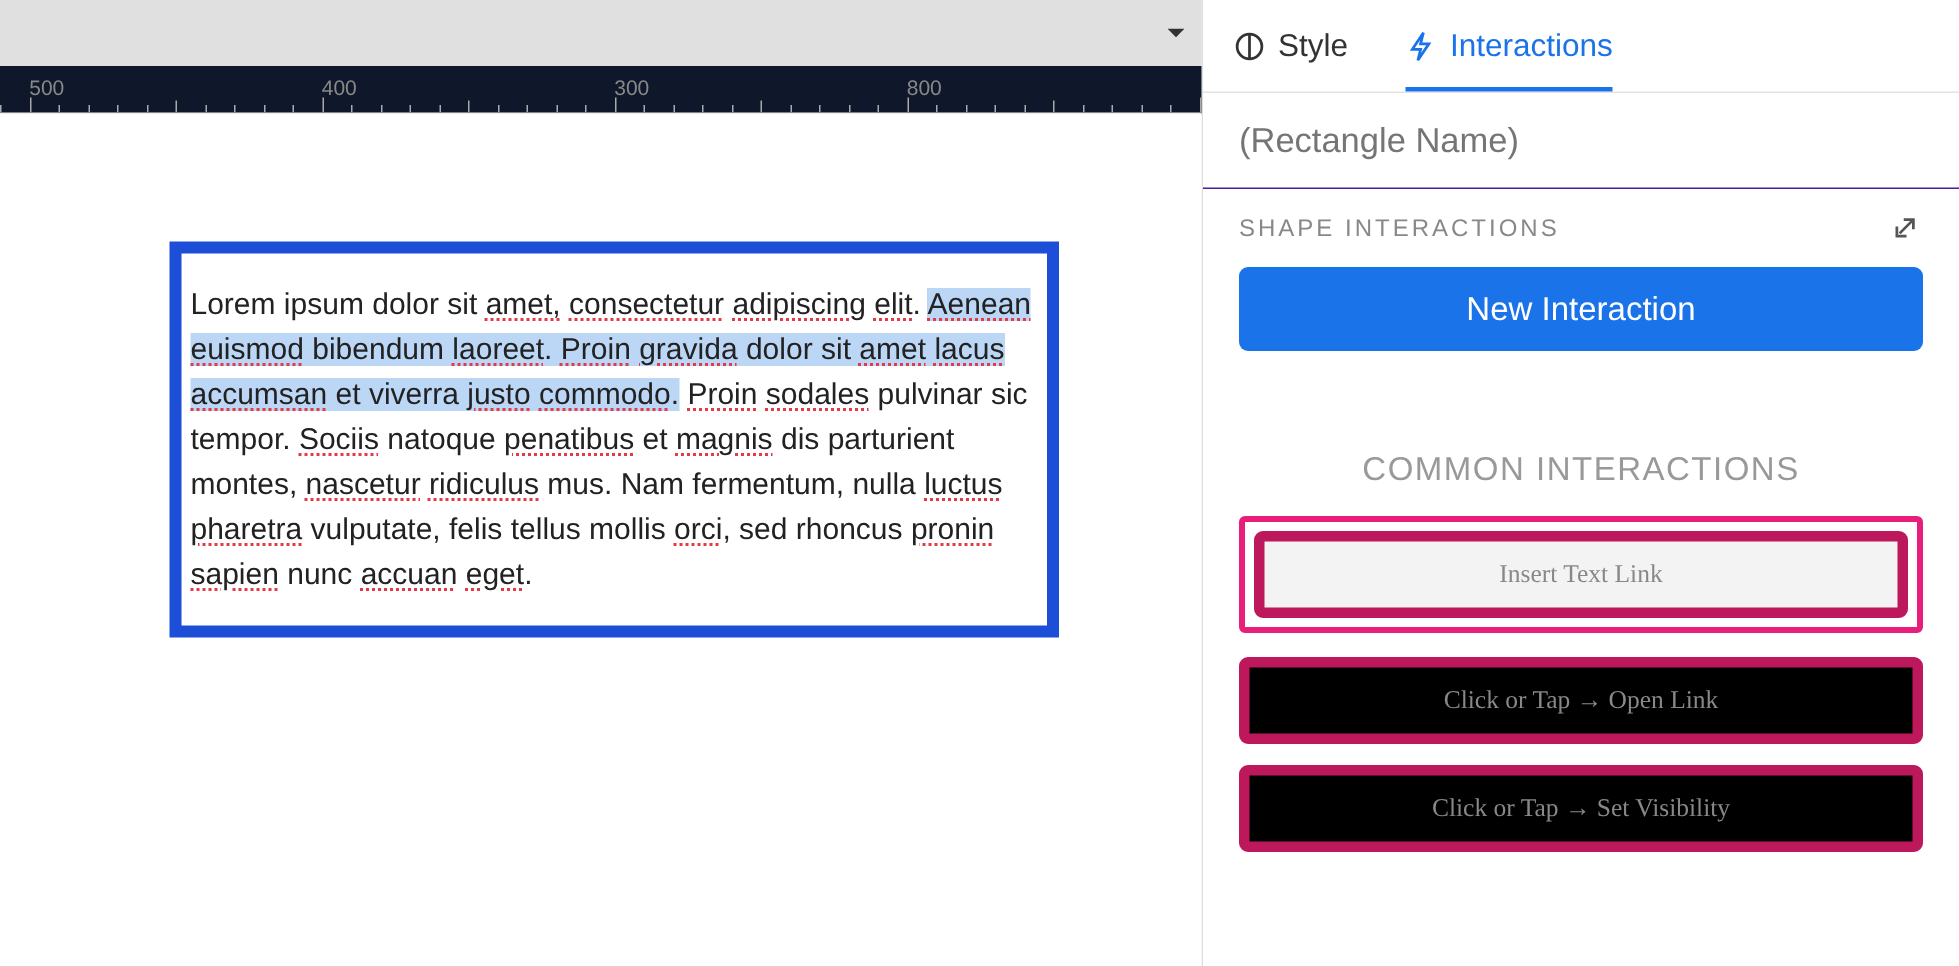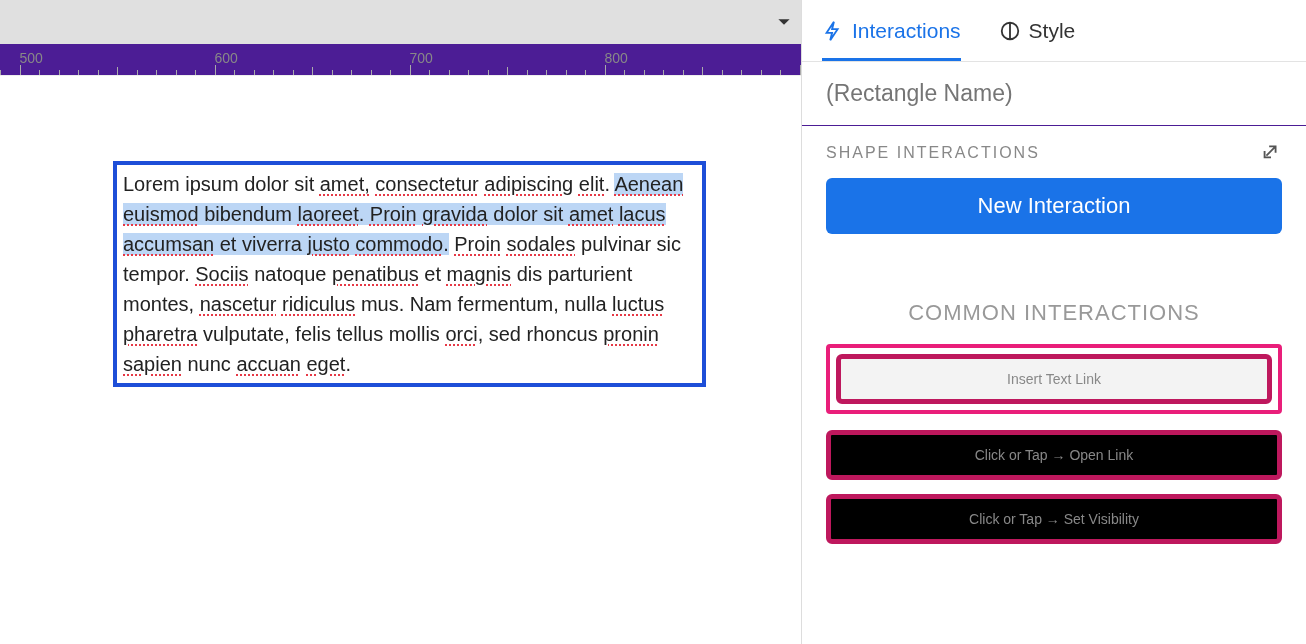--- a/index.html
+++ b/index.html
@@ -5,28 +5,28 @@
 * { box-sizing: border-box; margin: 0; padding: 0; }
 body { font-family: -apple-system, BlinkMacSystemFont, "Segoe UI", Arial, sans-serif; background: #fff; overflow: hidden; }
 
 .app { display: flex; width: 1306px; height: 644px; }
 
 .canvas-area { flex: 1; display: flex; flex-direction: column; background: #fff; border-right: 1px solid #ddd; }
 
 .toolbar { height: 44px; background: #e0e0e0; position: relative; }
 .toolbar-dropdown { position: absolute; right: 10px; top: 0; bottom: 0; display: flex; align-items: center; font-size: 12px; cursor: pointer; }
 
-.ruler { height: 32px; background: #4c1d95; position: relative; border-bottom: 1px solid #eee; overflow: hidden; }
+.ruler { height: 32px; background: #0f172a; position: relative; border-bottom: 1px solid #eee; overflow: hidden; }
 .ruler-mark { position: absolute; top: 0; font-size: 14px; color: #888; }
 .ruler-mark .num { position: relative; top: 6px; }
 .ruler-ticks { position: absolute; left: 0; right: 0; bottom: 0; height: 10px; }
 .ruler-ticks div { position: absolute; bottom: 0; width: 1px; background: #aaa; }
 
 .canvas { flex: 1; position: relative; background: #fff; }
-.text-box { position: absolute; left: 113px; top: 85px; width: 593px; border: 4px solid #1d4ed8; padding: 4px 6px; font-size: 20px; line-height: 30px; color: #222; }
+.text-box { position: absolute; left: 113px; top: 85px; width: 593px; border: 8px solid #1d4ed8; padding: 19px 6px; font-size: 20px; line-height: 30px; color: #222; }
 .text-box .highlight { background: #bcd6f5; }
 .spellerr { text-decoration-line: underline; text-decoration-style: dotted; text-decoration-color: #e63946; text-decoration-thickness: 2px; text-underline-offset: 3px; }
 
 .sidebar { width: 504px; background: #fff; display: flex; flex-direction: column; }
 
 .tabs { display: flex; align-items: center; height: 62px; border-bottom: 1px solid #e3e3e3; padding: 0 20px; gap: 38px; }
 .tab { display: flex; align-items: center; gap: 8px; font-size: 21px; color: #333; cursor: pointer; height: 100%; border-bottom: 3px solid transparent; padding-top: 3px; }
 .tab.active { color: #1a73e8; border-bottom-color: #1a73e8; }
 .tab svg { width: 22px; height: 22px; }
 
@@ -37,40 +37,40 @@
 .section-header { display: flex; align-items: flex-end; justify-content: space-between; margin-bottom: 16px; }
 .section-title { font-size: 16px; color: #888; letter-spacing: 2px; }
 .popout-icon { width: 22px; height: 22px; cursor: pointer; }
 
 .new-interaction-btn { width: 100%; background: #1a73e8; color: #fff; border: none; border-radius: 6px; font-size: 22px; padding: 15px 0; cursor: pointer; }
 
 .common-section { padding: 0 24px; margin-top: 52px; }
 .common-title { text-align: center; font-size: 22px; color: #999; letter-spacing: 1px; margin-bottom: 18px; }
 
 .highlight-box { border: 4px solid #e91e7a; border-radius: 4px; padding: 6px; margin-bottom: 16px; }
-.common-btn { width: 100%; background: #f3f3f3; border: 5px solid #be185d; border-radius: 6px; font-size: 14px; color: #888; padding: 12px 0; cursor: pointer; }
+.common-btn { width: 100%; background: #f3f3f3; border: 7px solid #be185d; border-radius: 6px; font-size: 17px; color: #888; padding: 12px 0; cursor: pointer; font-family: Liberation Serif, serif; }
 .common-btn-standalone { margin-bottom: 14px; background: #000000; }
 </style>
 </head>
 <body>
 
 <div class="app">
   <div class="canvas-area">
     <div class="toolbar">
       <div class="toolbar-dropdown">
         <svg width="14" height="14" viewBox="0 0 10 10">
             <path d="M1 3 L5 7 L9 3 Z" fill="#333"></path>
           </svg>
       </div>
     </div>
     <div class="ruler">
       <div id="ruler-content">
           <div class="ruler-mark" style="left: 19.5px;"><span class="num">500</span></div>
-          <div class="ruler-mark" style="left: 214.5px;"><span class="num">600</span></div>
-          <div class="ruler-mark" style="left: 409.5px;"><span class="num">700</span></div>
+          <div class="ruler-mark" style="left: 214.5px;"><span class="num">400</span></div>
+          <div class="ruler-mark" style="left: 409.5px;"><span class="num">300</span></div>
           <div class="ruler-mark" style="left: 604.5px;"><span class="num">800</span></div>
         </div>
       <div class="ruler-ticks" id="ruler-ticks">
           <div style="left: 0px; height: 5px;"></div>
           <div style="left: 19.5px; height: 10px;"></div>
           <div style="left: 39px; height: 5px;"></div>
           <div style="left: 58.5px; height: 5px;"></div>
           <div style="left: 78px; height: 5px;"></div>
           <div style="left: 97.5px; height: 5px;"></div>
           <div style="left: 117px; height: 8px;"></div>
@@ -111,32 +111,32 @@
           <div style="left: 799.5px; height: 10px;"></div>
         </div>
     </div>
     <div class="canvas">
       <div class="text-box" id="textbox"><span>Lorem ipsum dolor sit </span><span class="spellerr">amet,</span><span> </span><span class="spellerr">consectetur</span><span> </span><span class="spellerr">adipiscing</span><span> </span><span class="spellerr">elit</span><span>. </span><span class="highlight"><span class="spellerr">Aenean</span><span> </span><span class="spellerr">euismod</span><span> bibendum </span><span class="spellerr">laoreet</span><span>. </span><span class="spellerr">Proin</span><span> </span><span class="spellerr">gravida</span><span> dolor sit </span><span class="spellerr">amet</span><span> </span><span class="spellerr">lacus</span><span> </span><span class="spellerr">accumsan</span><span> et viverra </span><span class="spellerr">justo</span><span> </span><span class="spellerr">commodo</span><span>.</span></span><span> </span><span class="spellerr">Proin</span><span> </span><span class="spellerr">sodales</span><span> pulvinar sic tempor. </span><span class="spellerr">Sociis</span><span> natoque </span><span class="spellerr">penatibus</span><span> et </span><span class="spellerr">magnis</span><span> dis parturient montes, </span><span class="spellerr">nascetur</span><span> </span><span class="spellerr">ridiculus</span><span> mus. Nam fermentum, nulla </span><span class="spellerr">luctus</span><span> </span><span class="spellerr">pharetra</span><span> vulputate, felis tellus mollis </span><span class="spellerr">orci</span><span>, sed rhoncus </span><span class="spellerr">pronin</span><span> </span><span class="spellerr">sapien</span><span> nunc </span><span class="spellerr">accuan</span><span> </span><span class="spellerr">eget</span><span>.</span></div>
     </div>
   </div>
 
   <div class="sidebar">
     <div class="tabs">
-      <div class="tab active">
-        <svg viewBox="0 0 24 24" fill="none" stroke="#1a73e8" stroke-width="2">
-            <path d="M13 2 L5 14 h6 l-2 8 8-12 h-6 z"></path>
-          </svg>
-        <span>Interactions</span>
-      </div>
       <div class="tab">
         <svg viewBox="0 0 24 24" fill="none" stroke="#333" stroke-width="2">
             <circle cx="12" cy="12" r="9"></circle>
             <path d="M12 3 v18"></path>
           </svg>
         <span>Style</span>
+      </div>
+      <div class="tab active">
+        <svg viewBox="0 0 24 24" fill="none" stroke="#1a73e8" stroke-width="2">
+            <path d="M13 2 L5 14 h6 l-2 8 8-12 h-6 z"></path>
+          </svg>
+        <span>Interactions</span>
       </div>
     </div>
 
     <div class="name-field">
       <input type="text" placeholder="(Rectangle Name)" style="">
     </div>
 
     <div class="section">
       <div class="section-header">
         <div class="section-title">SHAPE INTERACTIONS</div>

